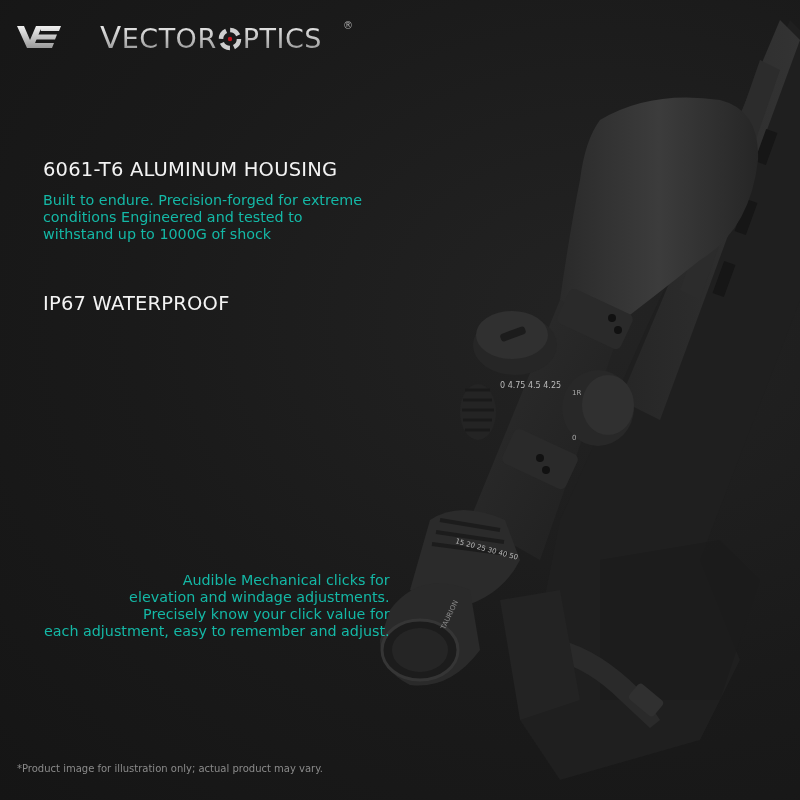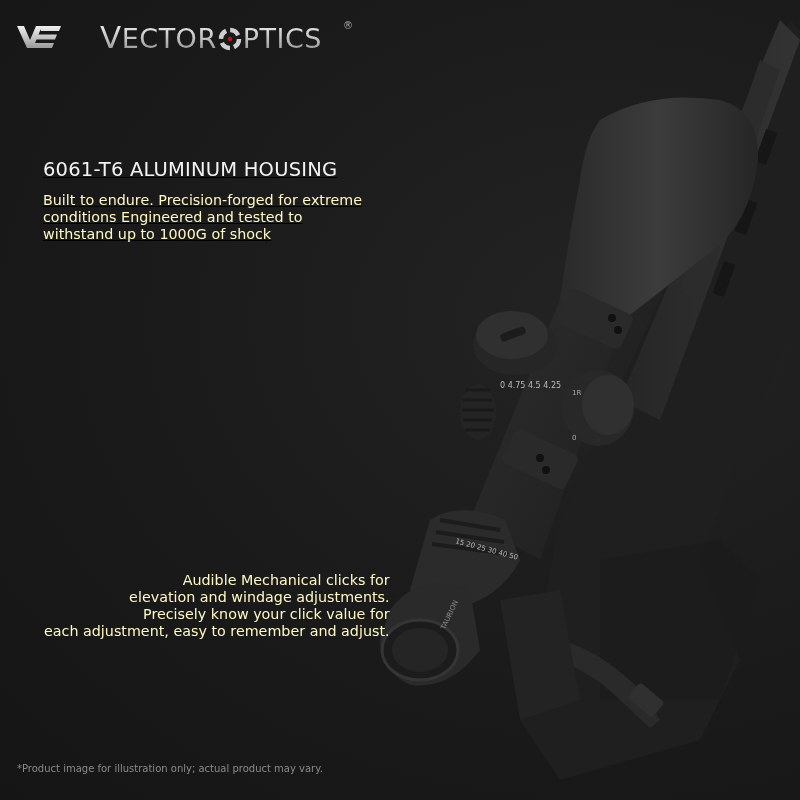--- a/index.html
+++ b/index.html
@@ -30,23 +30,23 @@
   }
   
   .scope { position:absolute; left:0; top:0; width:800px; height:800px; }
   
   .feature { position:absolute; left:43px; }
   .feature h2 {
     margin:0; color:#f3f3f3; font-weight:normal; font-size:19.5px; letter-spacing:0.2px;
     line-height:24px; white-space:nowrap;
   }
   .feature p {
-    margin:0; color:#fef9c3; font-size:14.3px; line-height:17px; white-space:pre-line;
+    margin:0; color:#14b8a6; font-size:14.3px; line-height:17px; white-space:pre-line;
   }
-  .f1 { top:158px;text-decoration:underline; } .f1 p { margin-top:10px; }
+  .f1 { top:158px; } .f1 p { margin-top:10px; }
   .f2 { top:292px; } .f2 p { margin-top:15px; }
   .f3 { top:426px; } .f3 p { margin-top:14px; }
   .f4 { top:558px; } .f4 p { margin-top:14px; margin-left:1px;text-align:right; }
   .disclaimer {
     position:absolute; left:17px; top:763px; color:#8a8a8a; font-size:10px; white-space:nowrap;
   }
 </style>
 </head>
 <body>
 
@@ -145,20 +145,21 @@
   <span class="reg">®</span>
 </div>
 
 <div class="feature f1">
   <h2>6061-T6 ALUMINUM HOUSING</h2>
   <p>Built to endure. Precision-forged for extreme
 conditions Engineered and tested to
 withstand up to 1000G of shock</p>
 </div>
 <div class="feature f2">
+  <h2>IP67 WATERPROOF</h2>
 </div>
 <div class="feature f3">
 </div>
 <div class="feature f4">
   <p>Audible Mechanical clicks for
 elevation and windage adjustments.
 Precisely know your click value for
 each adjustment, easy to remember and adjust.</p>
 </div>
 

